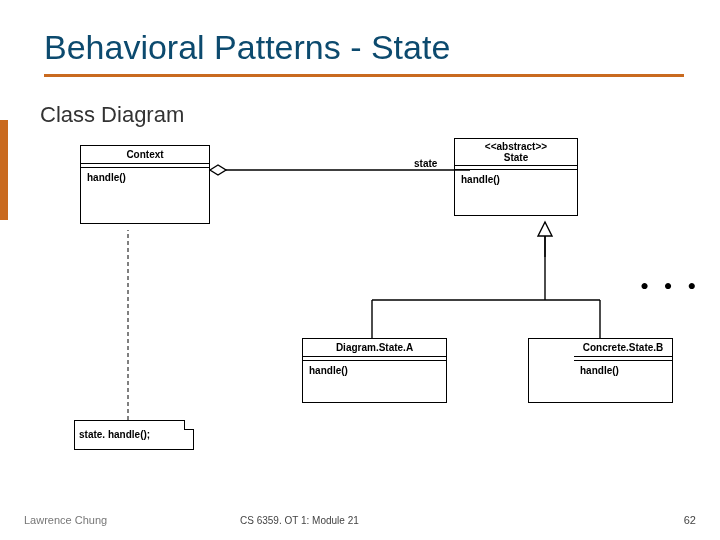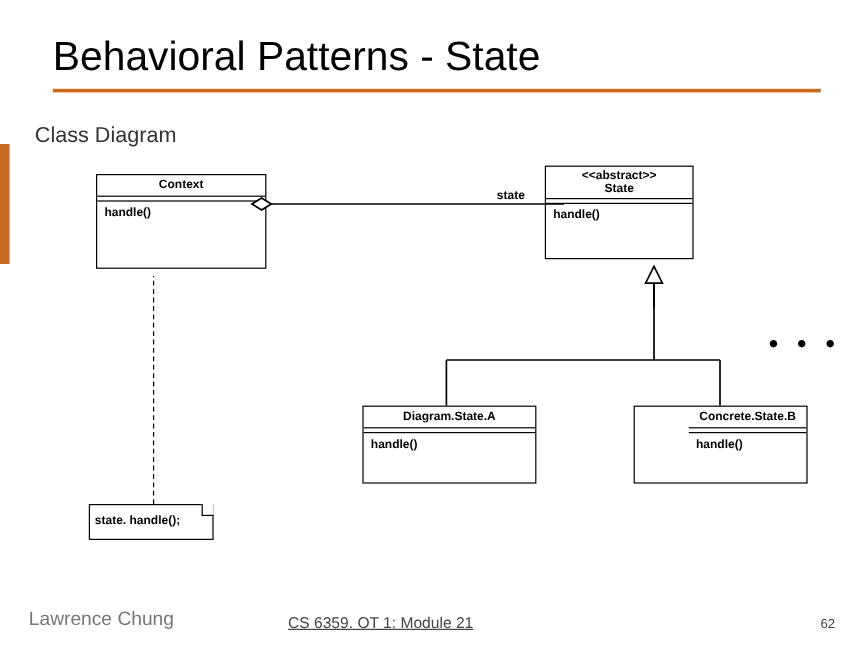--- a/index.html
+++ b/index.html
@@ -10,36 +10,36 @@
     font-family: Arial, sans-serif;
     background: #fff;
     position: relative;
     overflow: hidden;
   }
   .title {
     position: absolute;
     top: 28px;
     left: 44px;
     font-size: 34px;
-    color: #000000;
+    color: #0c4a6e;
     font-weight: normal;
   }
   .title-underline {
     position: absolute;
     top: 74px;
     left: 44px;
     width: 640px;
     height: 3px;
     background: #c96a1f;
   }
   .subtitle {
     position: absolute;
     top: 102px;
-    left: 29px;
-    font-size: 18px;
+    left: 40px;
+    font-size: 22px;
     color: #333;
   }
   .uml-box {
     position: absolute;
     border: 1.5px solid #000;
     background: #fff;
     font-family: Verdana, Arial, sans-serif;
     font-size: 10px;
     font-weight: bold;
   }
@@ -81,31 +81,30 @@
   .dots {
     position: absolute;
     font-size: 26px;
     letter-spacing: 4px;
     font-family: Georgia, serif;
   }
   .footer-left {
     position: absolute;
     bottom: 14px;
     left: 24px;
-    font-size: 16px;
+    font-size: 11px;
     color: #777;
     margin-top: 20px;
   }
   .footer-center {
     position: absolute;
     bottom: 14px;
     left: 240px;
-    font-size: 13px;
+    font-size: 10px;
     color: #444;
-    text-decoration: underline;
   }
   .footer-right {
     position: absolute;
     bottom: 14px;
     right: 24px;
     font-size: 11px;
     color: #444;
   }
   .sidebar {
     position: absolute;
@@ -122,21 +121,21 @@
 </style>
 </head>
 <body>
 
 <div class="sidebar"></div>
 
 <div class="title">Behavioral Patterns - State</div>
 <div class="title-underline"></div>
 <div class="subtitle">Class Diagram</div>
 
-<div class="uml-box" style="left:80px; top:145px; width:142px;">
+<div class="uml-box" style="left:80px; top:145px; width:130px;">
   <div class="uml-name">Context</div>
   <div class="uml-attr"></div>
   <div class="uml-op" style="padding-bottom:40px;">handle()</div>
 </div>
 
 <div class="uml-box" style="left:454px; top:138px; width:124px;">
   <div class="uml-name" style="padding:2px 4px;">
     <div>&lt;&lt;abstract&gt;&gt;</div>
     <div>State</div>
   </div>
@@ -153,21 +152,21 @@
 </div>
 
 <div class="uml-box" style="left:528px; top:338px; width:145px;padding-left:45px;">
   <div class="uml-name">Concrete.State.B</div>
   <div class="uml-attr"></div>
   <div class="uml-op" style="padding-bottom:26px;">handle()</div>
 </div>
 
 <div class="dots" style="left:640px; top:272px;">• • •</div>
 
-<div class="note-box" style="left:74px; top:420px; width:104px; height:30px;">
+<div class="note-box" style="left:74px; top:420px; width:120px; height:30px;">
   <div class="note-fold"></div>
   <span>state. handle();</span>
 </div>
 
 <svg class="connectors">
 
   <line x1="214" y1="170" x2="470" y2="170" stroke="#000" stroke-width="1.4"></line>
   <polygon points="210,170 218,165 226,170 218,175" fill="#fff" stroke="#000" stroke-width="1.4"></polygon>
 
   <line x1="545" y1="222" x2="545" y2="257" stroke="#000" stroke-width="1.4"></line>

